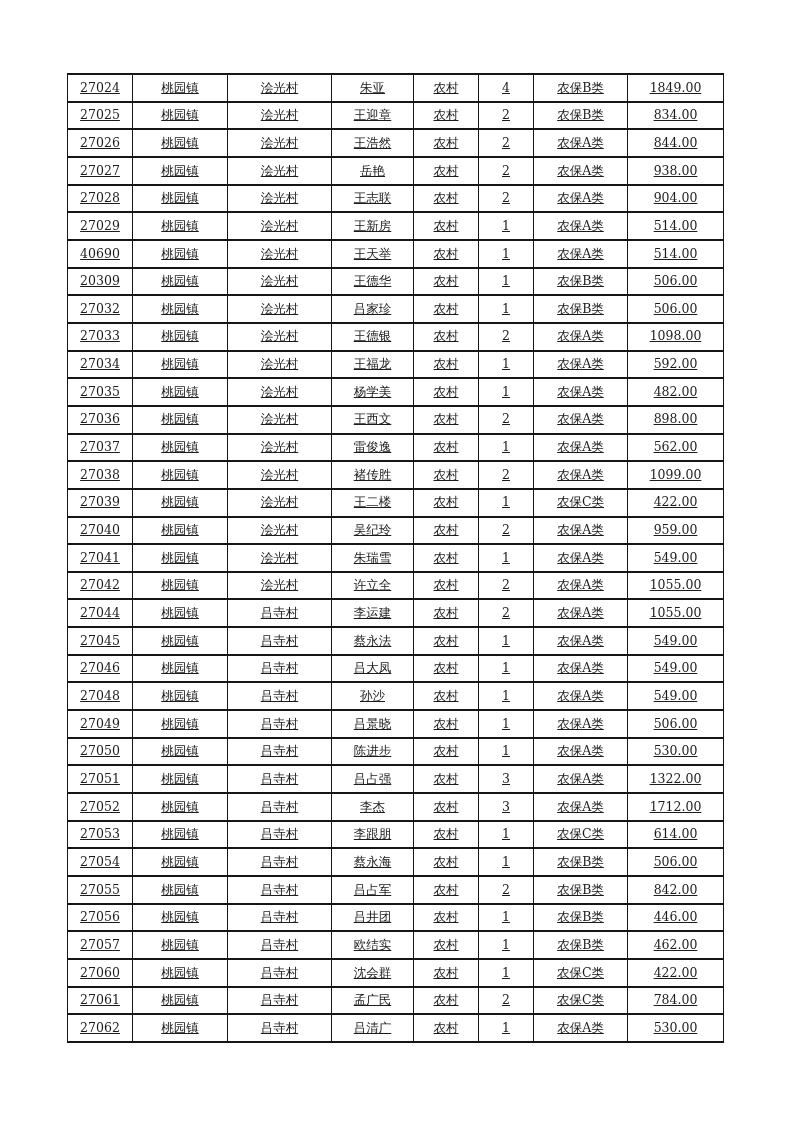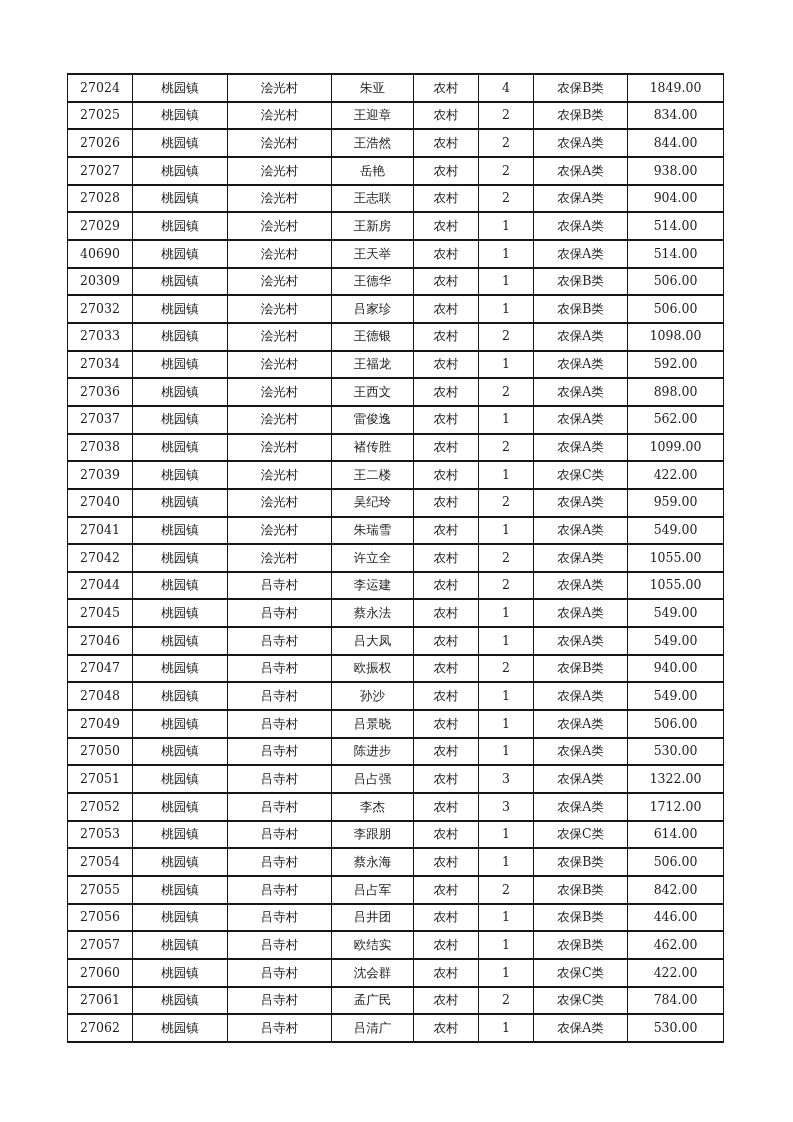--- a/index.html
+++ b/index.html
@@ -18,20 +18,21 @@
     color: #1c1c1c;
   }
   table.doc-table {
     position: absolute;
     left: 67px;
     top: 73px;
     width: 656px;
     height: 970px;
     border-collapse: collapse;
     table-layout: fixed;
+    text-decoration: underline;
   }
   table.doc-table td {
     border-left: 1px solid #161616;
     border-right: 1px solid #161616;
     border-top: 2px solid #161616;
     border-bottom: 2px solid #161616;
     text-align: center;
     vertical-align: middle;
     font-size: 12.5px;
     line-height: 1;
@@ -169,20 +170,30 @@
           <td>27034</td>
           <td>桃园镇</td>
           <td>浍光村</td>
           <td>王福龙</td>
           <td>农村</td>
           <td>1</td>
           <td>农保A类</td>
           <td>592.00</td>
         </tr>
         <tr>
+          <td>27035</td>
+          <td>桃园镇</td>
+          <td>浍光村</td>
+          <td>杨学美</td>
+          <td>农村</td>
+          <td>1</td>
+          <td>农保A类</td>
+          <td>482.00</td>
+        </tr>
+        <tr>
           <td>27036</td>
           <td>桃园镇</td>
           <td>浍光村</td>
           <td>王西文</td>
           <td>农村</td>
           <td>2</td>
           <td>农保A类</td>
           <td>898.00</td>
         </tr>
         <tr>
@@ -267,30 +278,20 @@
         </tr>
         <tr>
           <td>27046</td>
           <td>桃园镇</td>
           <td>吕寺村</td>
           <td>吕大凤</td>
           <td>农村</td>
           <td>1</td>
           <td>农保A类</td>
           <td>549.00</td>
-        </tr>
-        <tr>
-          <td>27047</td>
-          <td>桃园镇</td>
-          <td>吕寺村</td>
-          <td>欧振权</td>
-          <td>农村</td>
-          <td>2</td>
-          <td>农保B类</td>
-          <td>940.00</td>
         </tr>
         <tr>
           <td>27048</td>
           <td>桃园镇</td>
           <td>吕寺村</td>
           <td>孙沙</td>
           <td>农村</td>
           <td>1</td>
           <td>农保A类</td>
           <td>549.00</td>

